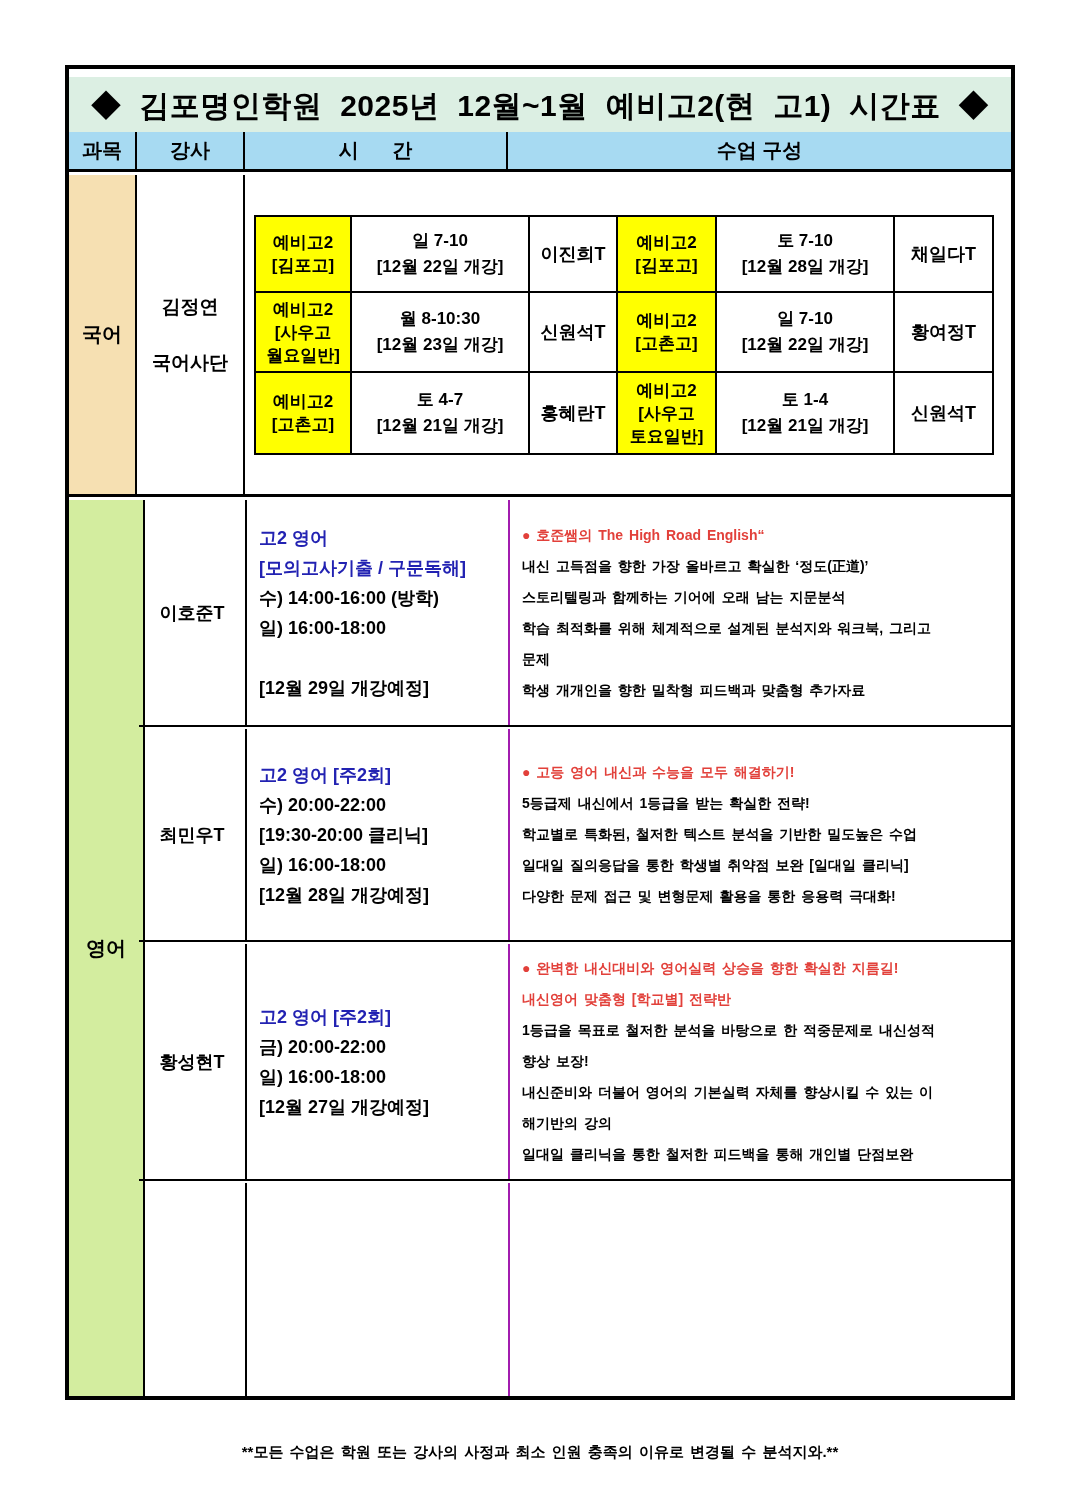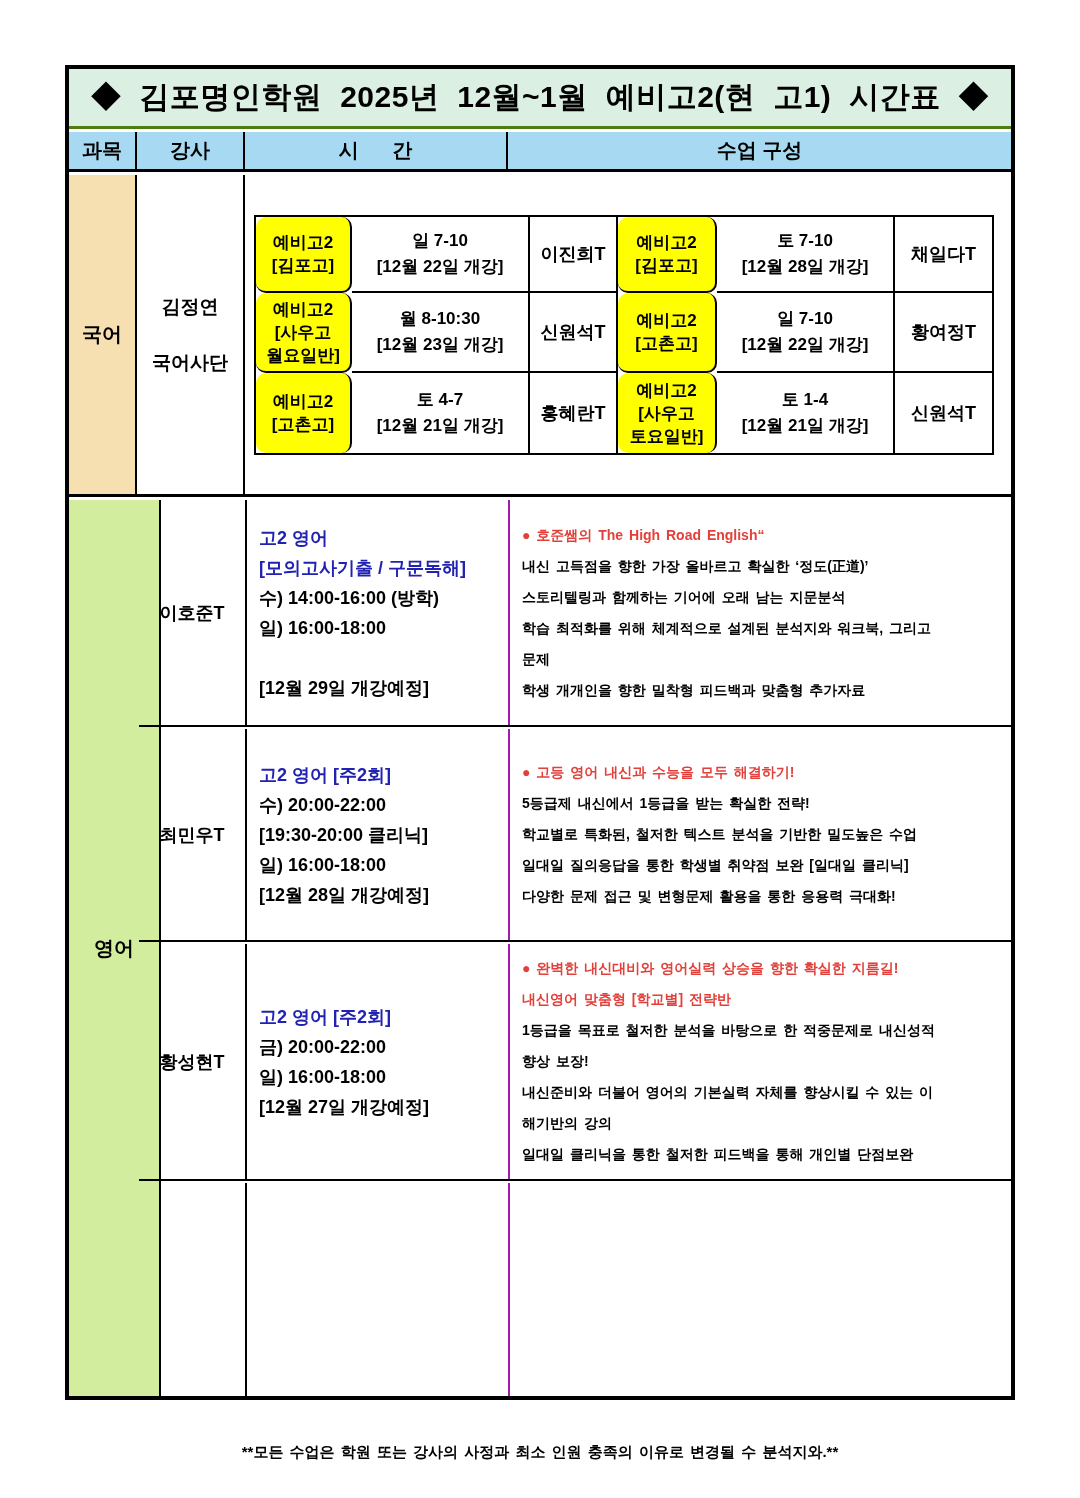--- a/index.html
+++ b/index.html
@@ -2,44 +2,44 @@
 <html style="--title_bg: #dcefe3; --header_bg: #a7daf2; --korean_bg: #f6e0b2; --english_bg: #d3ed9f; --highlight: #ffff00; --red_text: #e2403a; --blue_text: #2222b2;"><head>
 <meta charset="utf-8">
 <style>
   html,body{margin:0;padding:0;background:#fff;}
   .sheet{position:relative;width:1080px;height:1498px;background:#fff;overflow:hidden;
          font-family:"Liberation Sans",sans-serif;font-weight:700;color:#000;}
   .tbl{position:absolute;left:65px;top:65px;width:950px;height:1335px;box-sizing:border-box;
        border:4px solid #000;background:#fff;}
   
   .band{position:absolute;left:0;width:942px;box-sizing:border-box;}
-  .row-title{top:0;height:60px;border-bottom:3px solid #4d7c0f;background:var(--title_bg,#dcefe3);
+  .row-title{top:8px;height:60px;border-bottom:1px solid #4d7c0f;background:var(--title_bg,#dcefe3);
              display:flex;align-items:center;justify-content:center;font-size:30px;word-spacing:9px;letter-spacing:.5px;}
   .row-header{top:63px;height:40px;border-bottom:3px solid #000;background:var(--header_bg,#a7daf2);display:flex;}
   .hcell{display:flex;align-items:center;justify-content:center;font-size:20px;box-sizing:border-box;}
   .bR2{border-right:2px solid #000;}
   .w-subj{width:68px;} .w-inst{width:108px;} .w-time{width:263px;} .w-rest{flex:1;}
   .pre{white-space:pre;} .preline{white-space:pre-line;}
   .row-korean{top:106px;height:322px;border-bottom:3px solid #000;display:flex;}
   .k-subj{background:var(--korean_bg,#f6e0b2);display:flex;align-items:center;justify-content:center;
           font-size:20px;box-sizing:border-box;}
   .k-inst{display:flex;align-items:center;justify-content:center;text-align:center;font-size:19px;
           line-height:28px;box-sizing:border-box;}
   .k-main{flex:1;position:relative;}
   .kgrid{position:absolute;left:9px;top:40px;display:grid;
          grid-template-columns:96px 178px 88px 99px 178px 97px;
          grid-template-rows:76px 80px 80px;border:2px solid #000;}
   .kg{box-sizing:border-box;border-right:2px solid #000;border-bottom:2px solid #000;
       display:flex;flex-direction:column;align-items:center;justify-content:center;
       text-align:center;font-size:17px;line-height:23px;background:#fff;}
   .kg.time{line-height:26px;}
   .kg.teach{font-size:18px;}
-  .kg.hl{background:var(--highlight,#ffff00);border-radius:10px;}
+  .kg.hl{background:var(--highlight,#ffff00);}
   .kg.lastc{border-right:none;} .kg.lastr{border-bottom:none;}
-  .eng-subj{position:absolute;top:431px;left:0;width:92px;height:896px;box-sizing:border-box;
+  .eng-subj{position:absolute;top:431px;left:0;width:76px;height:896px;box-sizing:border-box;
             border-right:2px solid #000;background:var(--english_bg,#d3ed9f);
             display:flex;align-items:center;justify-content:center;font-size:20px;}
   .erow{position:absolute;left:70px;width:872px;box-sizing:border-box;display:flex;}
   .ebb{border-bottom:2px solid #000;}
   .e-teach{width:108px;box-sizing:border-box;border-right:2px solid #000;display:flex;
            align-items:center;justify-content:center;font-size:18px;}
   .e-time{width:263px;box-sizing:border-box;border-right:2px solid #a21caf;display:flex;
           flex-direction:column;justify-content:center;padding-left:12px;font-size:18px;line-height:30px;}
   .e-desc{flex:1;display:flex;flex-direction:column;justify-content:center;
           padding:0 6px 0 12px;font-size:14px;line-height:31px;word-spacing:2px;}

